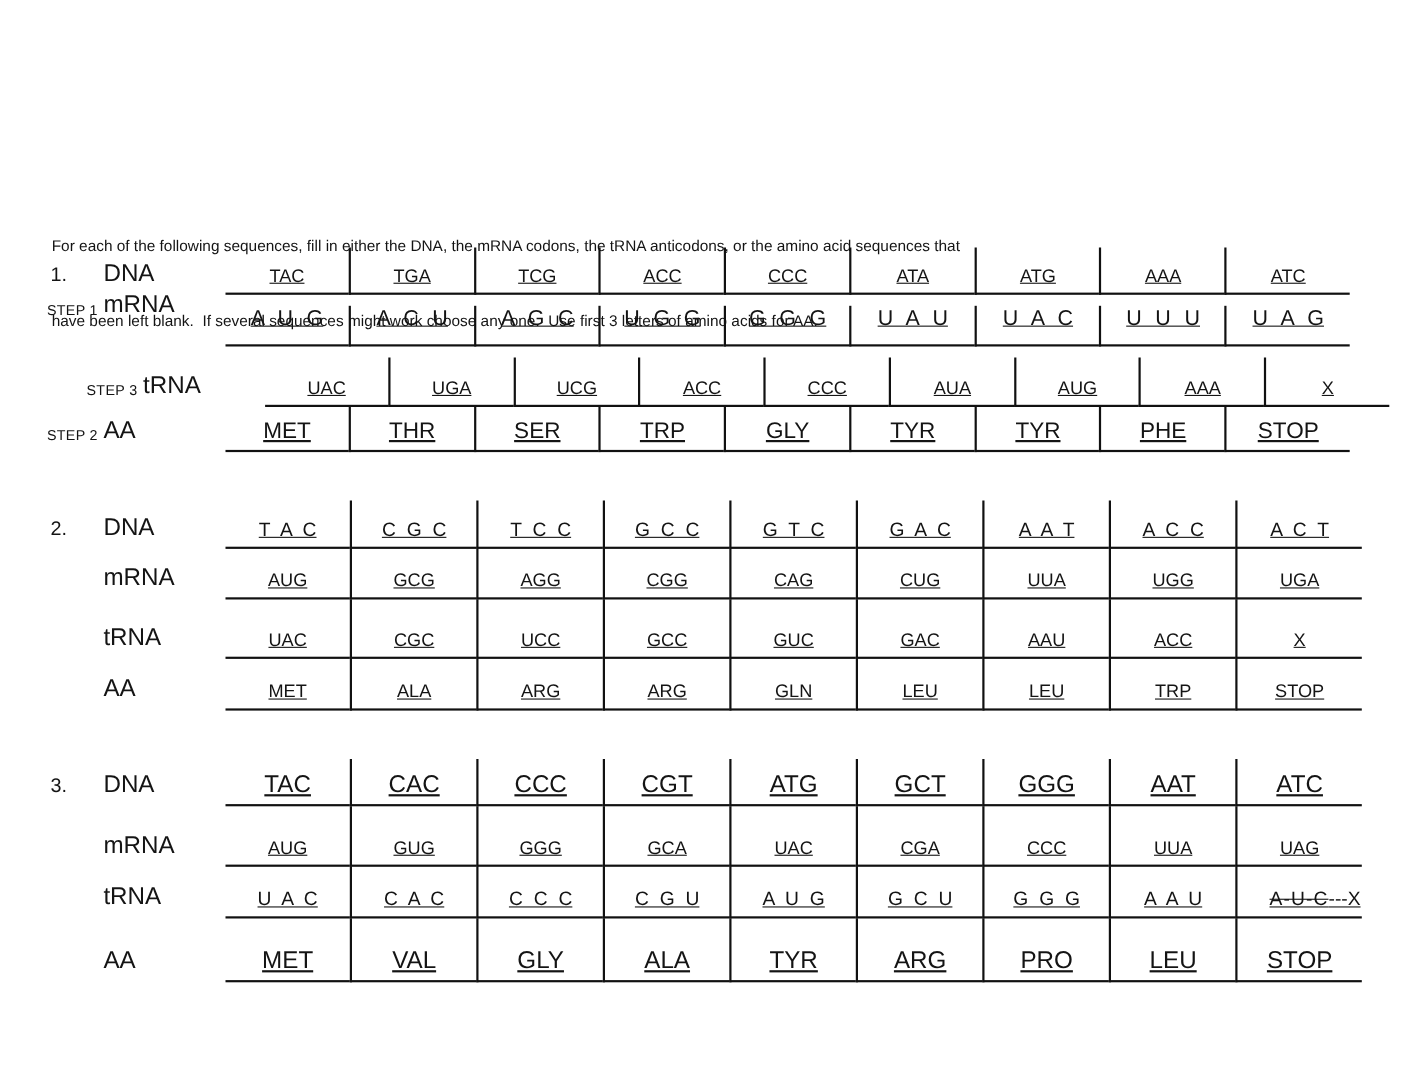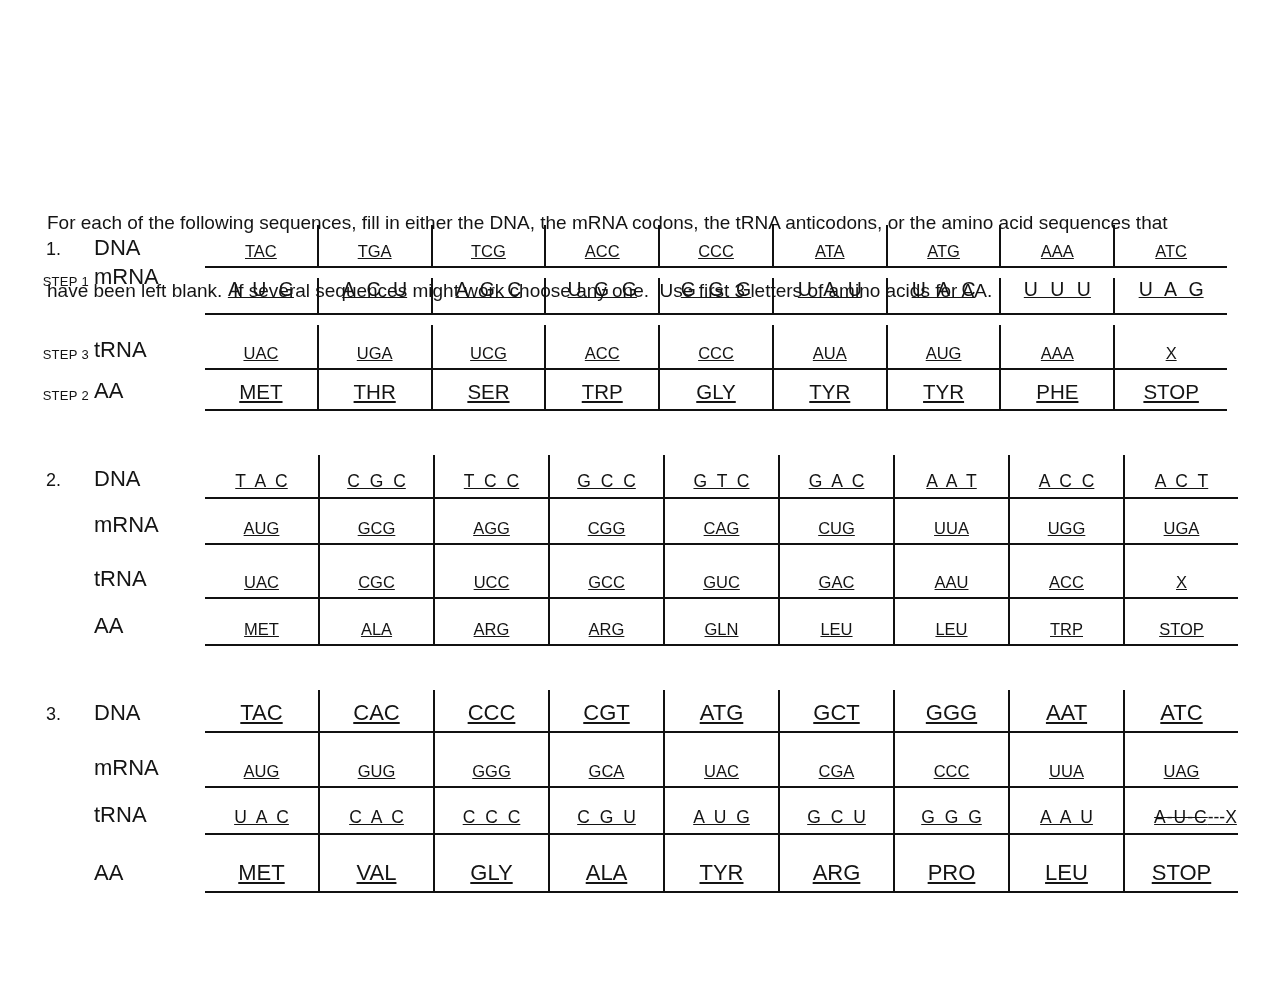--- a/index.html
+++ b/index.html
@@ -8,32 +8,32 @@
     font-family:"Liberation Sans","DejaVu Sans",sans-serif;color:#141414;
   }
   .page{position:absolute;inset:0;background:#fff;}
 
   
   .title-line{position:absolute;top:90px;left:0;width:100%;text-align:center;white-space:nowrap;}
   .title-main{font-size:20px;letter-spacing:.2px;}
   .title-key{font-size:30px;margin-left:24px;letter-spacing:1px;}
 
   
-  .instructions{position:absolute;left:47px;top:167px;font-size:19px;line-height:22.5px;white-space:pre-wrap;}
+  .instructions{position:absolute;left:47px;top:167px;font-size:14px;line-height:22.5px;white-space:pre-wrap;}
 
   
   .seq{position:absolute;left:0;}
   #section-0{top:225px;}
   #section-1{top:455px;}
   #section-2{top:690px;}
 
   .trow{display:flex;align-items:stretch;}
   #section-0 .trow:nth-child(1){height:43px;}
   #section-0 .trow:nth-child(2){height:57px;align-items:center;}
-  #section-0 .trow:nth-child(3){height:45px;}
+  #section-0 .trow:nth-child(3){height:45px;padding-left:36px;}
   #section-0 .trow:nth-child(4){height:41px;}
   #section-1 .trow:nth-child(1){height:44px;}
   #section-1 .trow:nth-child(2){height:46px;}
   #section-1 .trow:nth-child(3){height:54px;}
   #section-1 .trow:nth-child(4){height:47px;}
   #section-2 .trow:nth-child(1){height:43px;}
   #section-2 .trow:nth-child(2){height:55px;}
   #section-2 .trow:nth-child(3){height:47px;}
   #section-2 .trow:nth-child(4){height:58px;}
 

